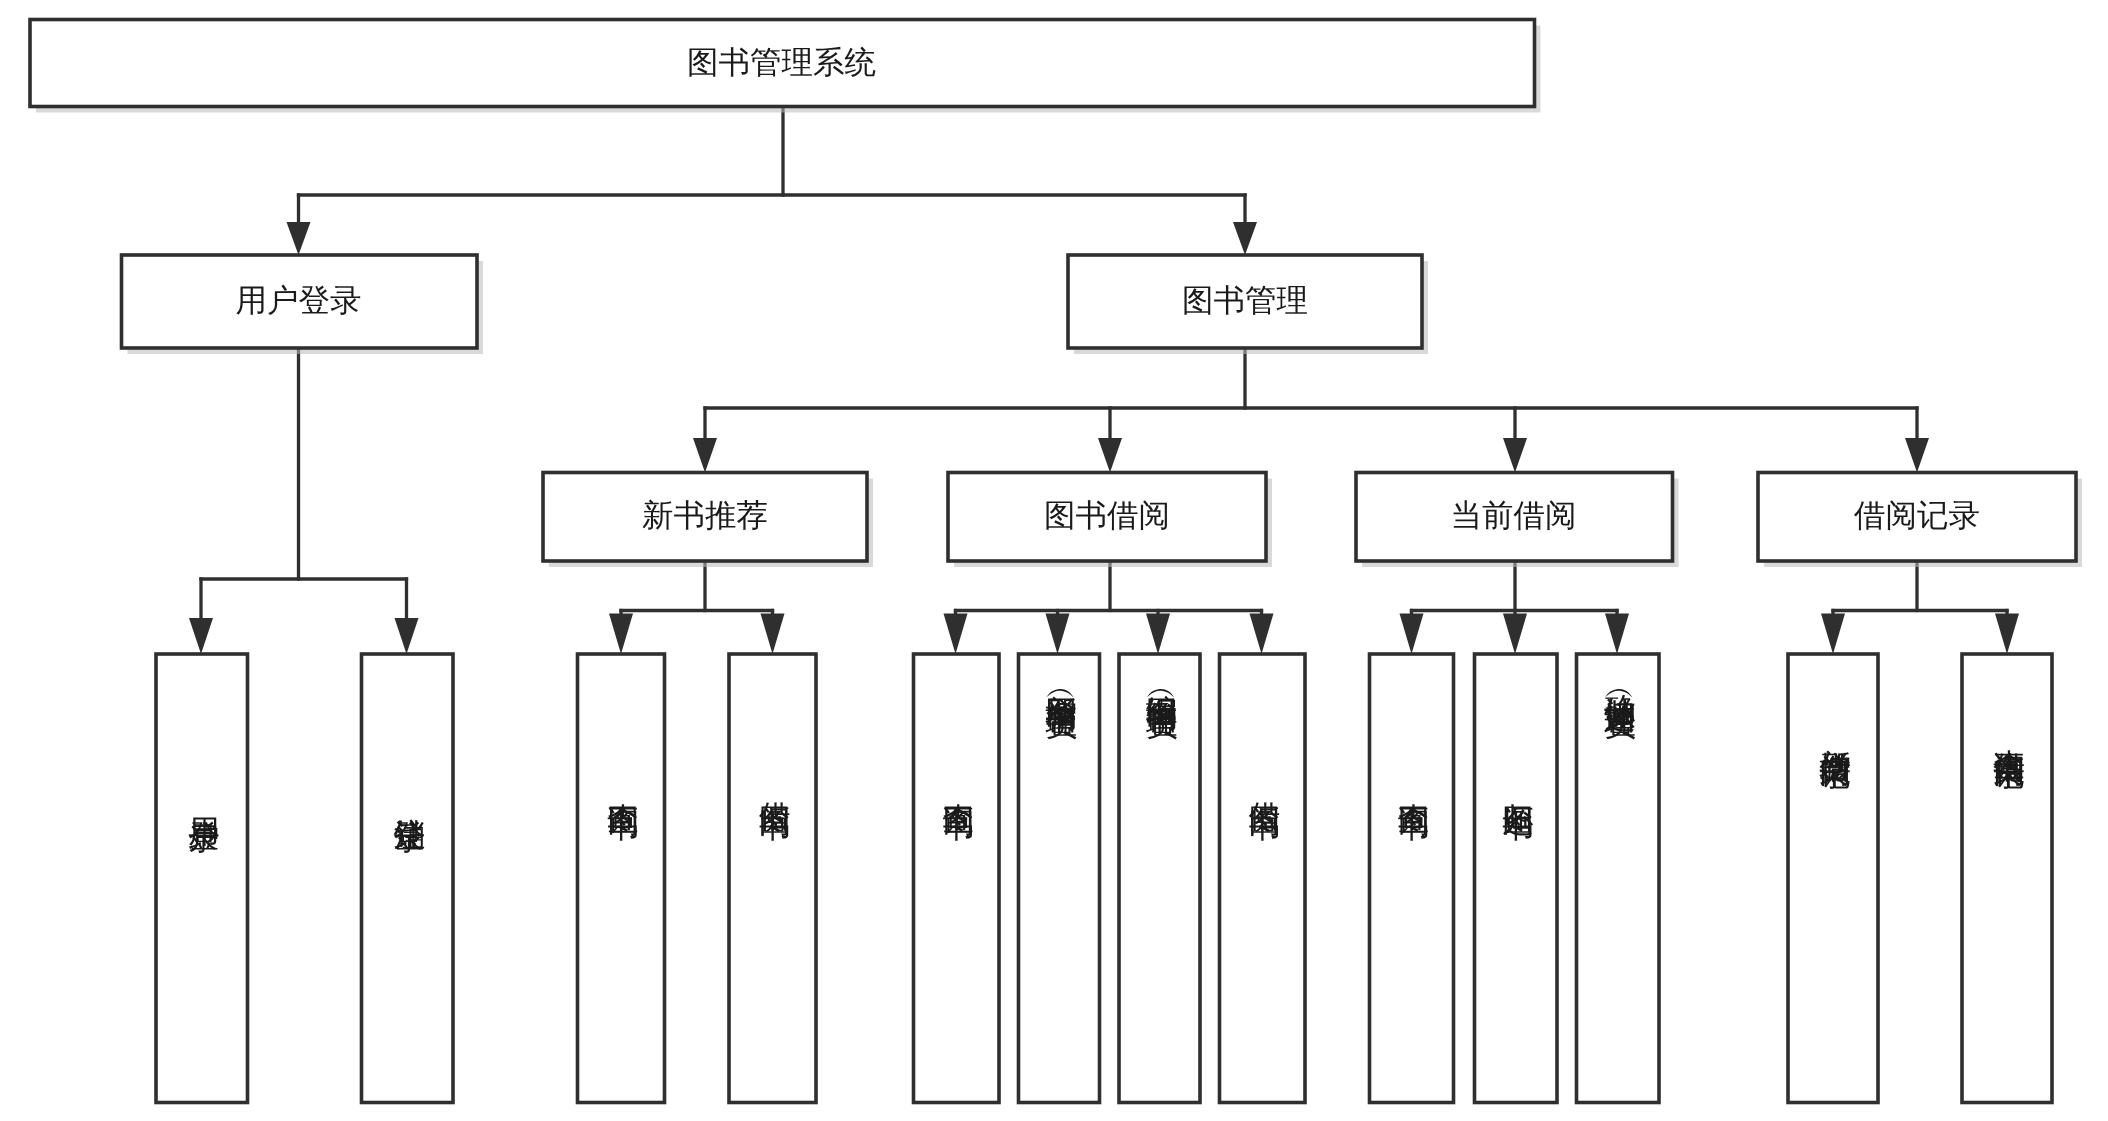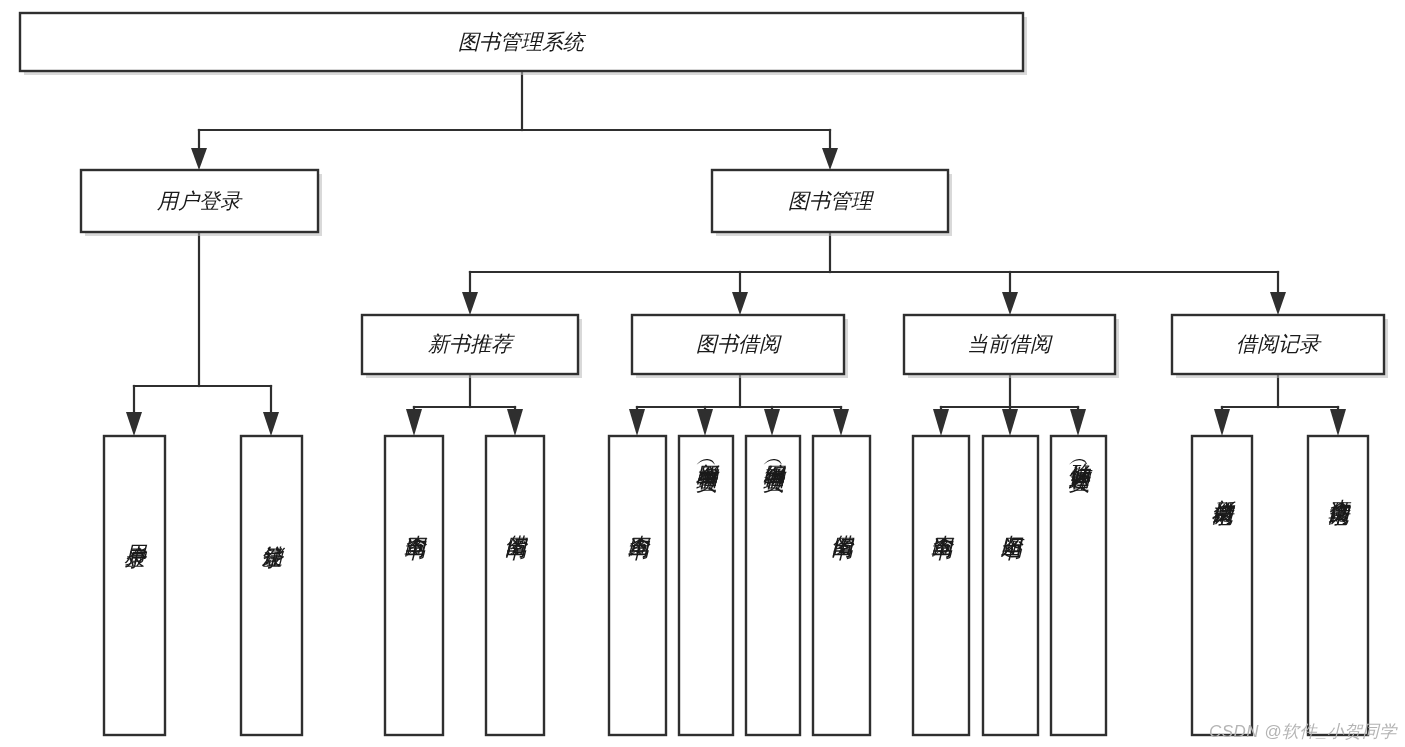--- a/index.html
+++ b/index.html
@@ -12,21 +12,20 @@
     height: 747px;
     font-family: "Liberation Sans", "DejaVu Sans", sans-serif;
     overflow: hidden;
     position: relative;
   }
   #diagram-root {
     position: relative;
     width: 1405px;
     height: 747px;
     background: #ffffff;
-    font-style: italic;
   }
   svg#tree-svg {
     position: absolute;
     left: 0;
     top: 0;
     width: 1405px;
     height: 747px;
     display: block;
   }
   .node-box {
@@ -238,14 +237,13 @@
     <span class="vert-label" style="margin-top:10px;">确认归还（管理员）</span>
   </div>
 
   <div class="vert-label-wrap" style="left:1192px; top:436px; width:60px; height:299px;">
     <span class="vert-label" style="margin-top:46px;">新增借阅记录</span>
   </div>
   <div class="vert-label-wrap" style="left:1308px; top:436px; width:60px; height:299px;">
     <span class="vert-label" style="margin-top:46px;">查询借阅记录</span>
   </div>
 
-  <div id="watermark">CSDN @软件_小贺同学</div>
 </div>
 
 </body></html>

